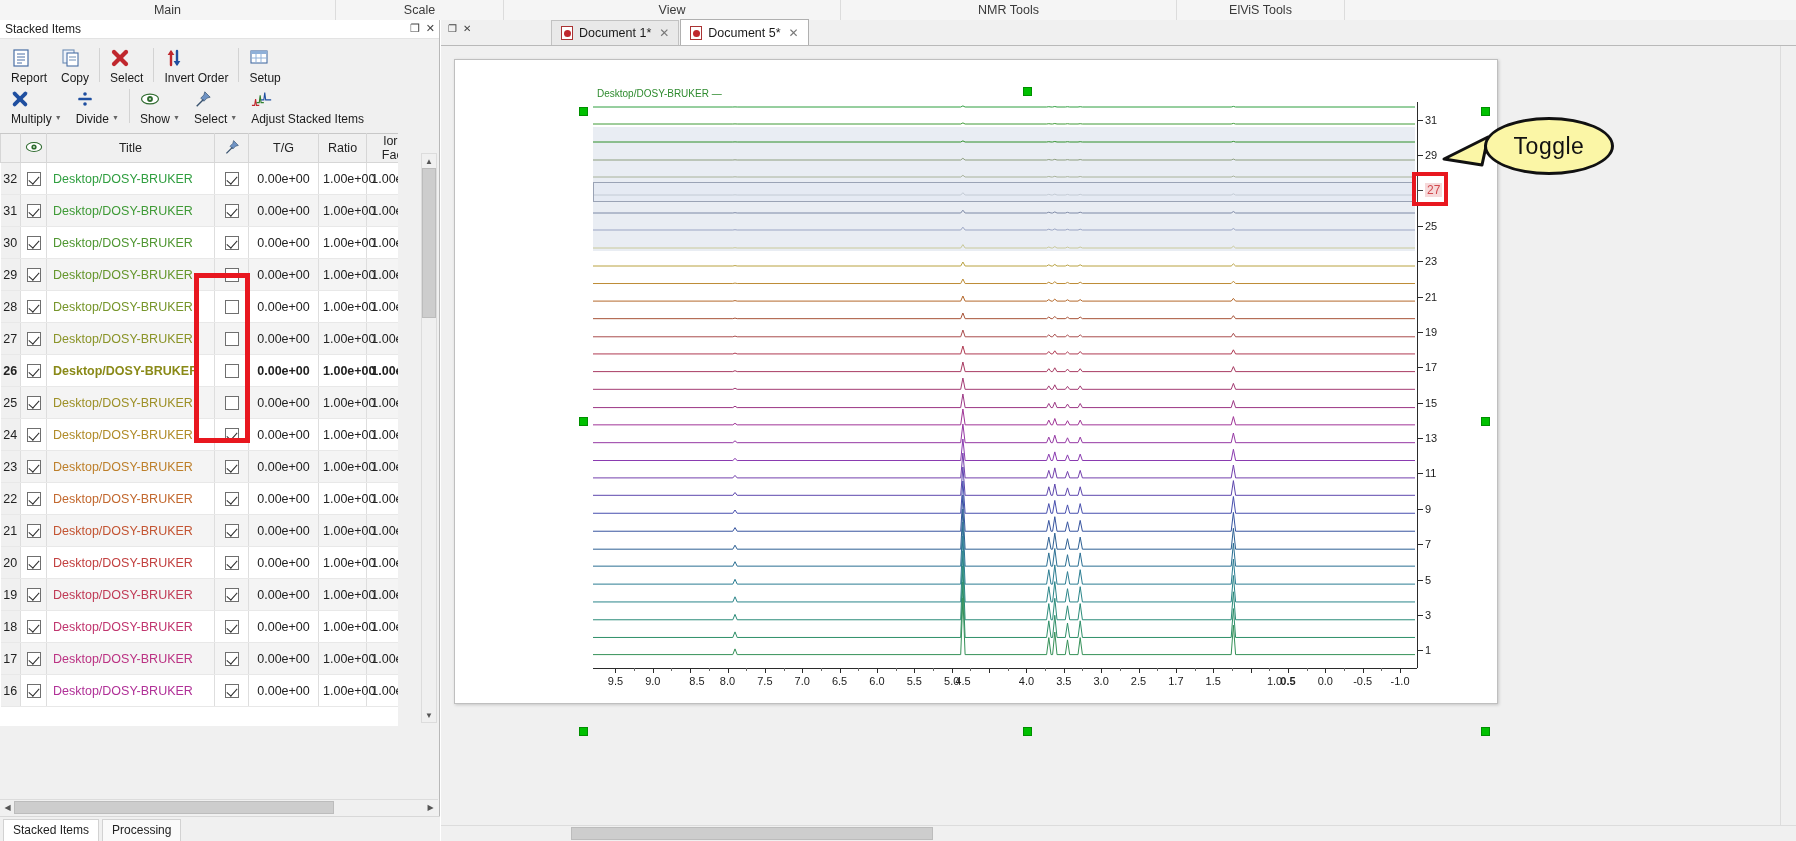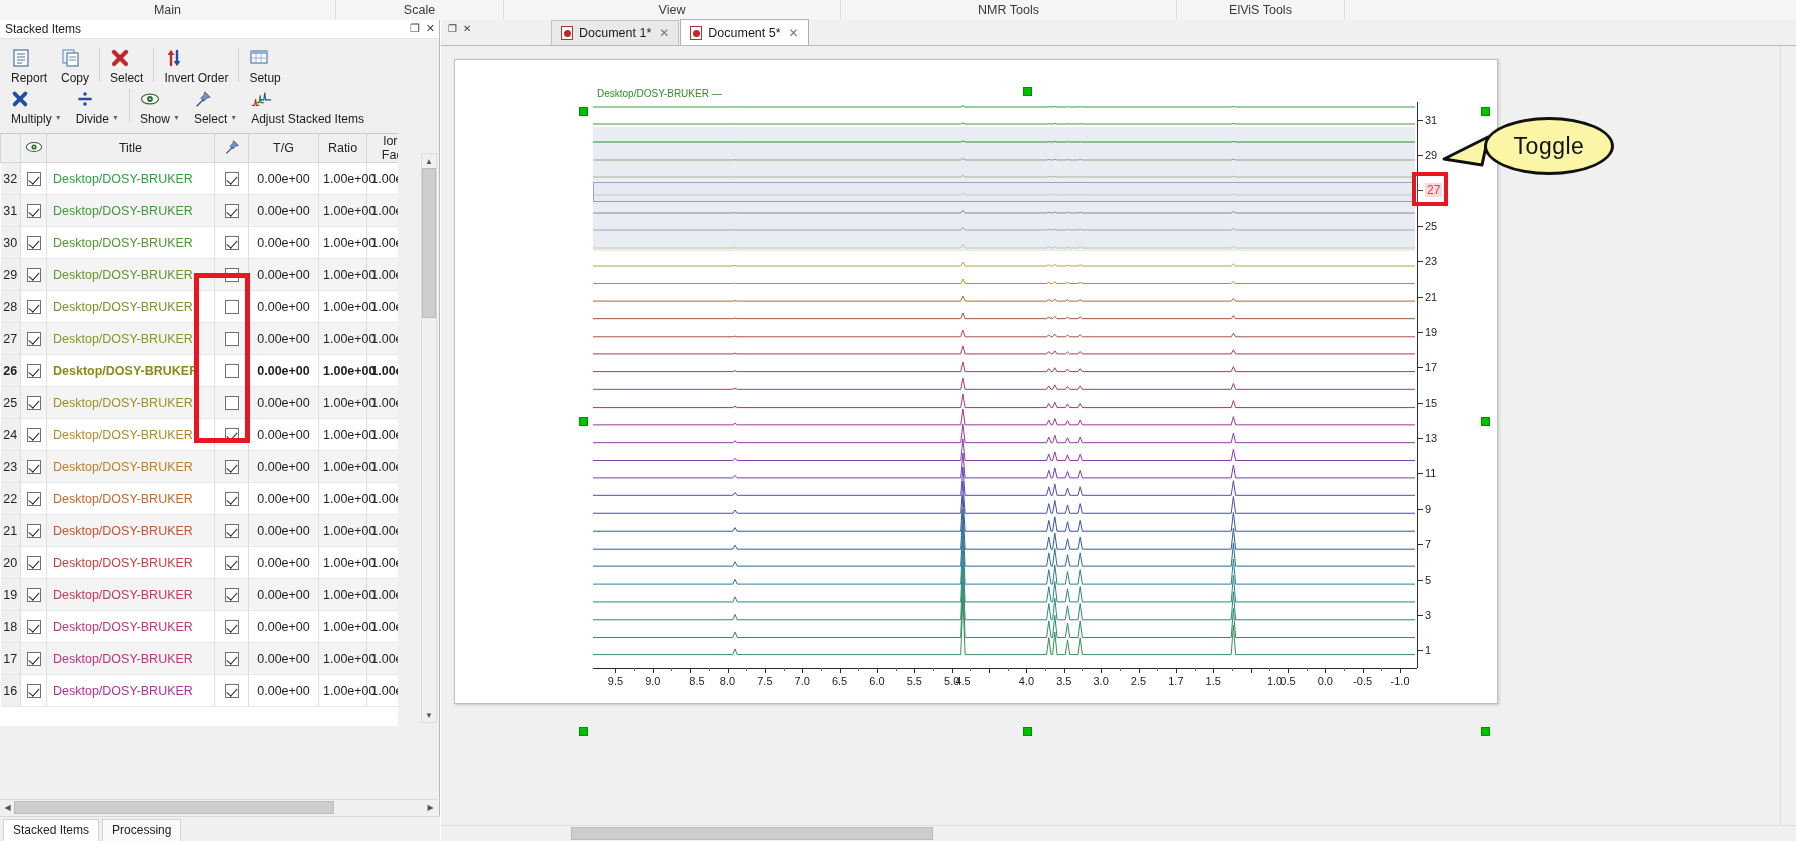--- a/index.html
+++ b/index.html
@@ -849,21 +849,21 @@
         <div class="xtick" style="left: 720.873px;"></div>
         <div class="xlabel" style="left: 720.873px;">1.7</div>
         <div class="xtick minor" style="left: 739.555px;"></div>
         <div class="xtick" style="left: 758.236px;"></div>
         <div class="xlabel" style="left: 758.236px;">1.5</div>
         <div class="xtick minor" style="left: 776.918px;"></div>
         <div class="xtick" style="left: 795.6px;"></div>
         <div class="xlabel" style="left: 795.6px; margin-left: 24px;">1.0</div>
         <div class="xtick minor" style="left: 814.282px;"></div>
         <div class="xtick" style="left: 832.964px;"></div>
-        <div class="xlabel" style="left: 832.964px;">0.5</div>
+        <div class="xlabel" style="left: 832.964px; font-weight: bold;">0.5</div>
         <div class="xtick minor" style="left: 851.645px;"></div>
         <div class="xtick" style="left: 870.327px;"></div>
         <div class="xlabel" style="left: 870.327px;">0.0</div>
         <div class="xtick minor" style="left: 889.009px;"></div>
         <div class="xtick" style="left: 907.691px;"></div>
         <div class="xlabel" style="left: 907.691px;">-0.5</div>
         <div class="xtick minor" style="left: 926.373px;"></div>
         <div class="xtick" style="left: 945.055px;"></div>
         <div class="xlabel" style="left: 945.055px;">-1.0</div>
       </div>

